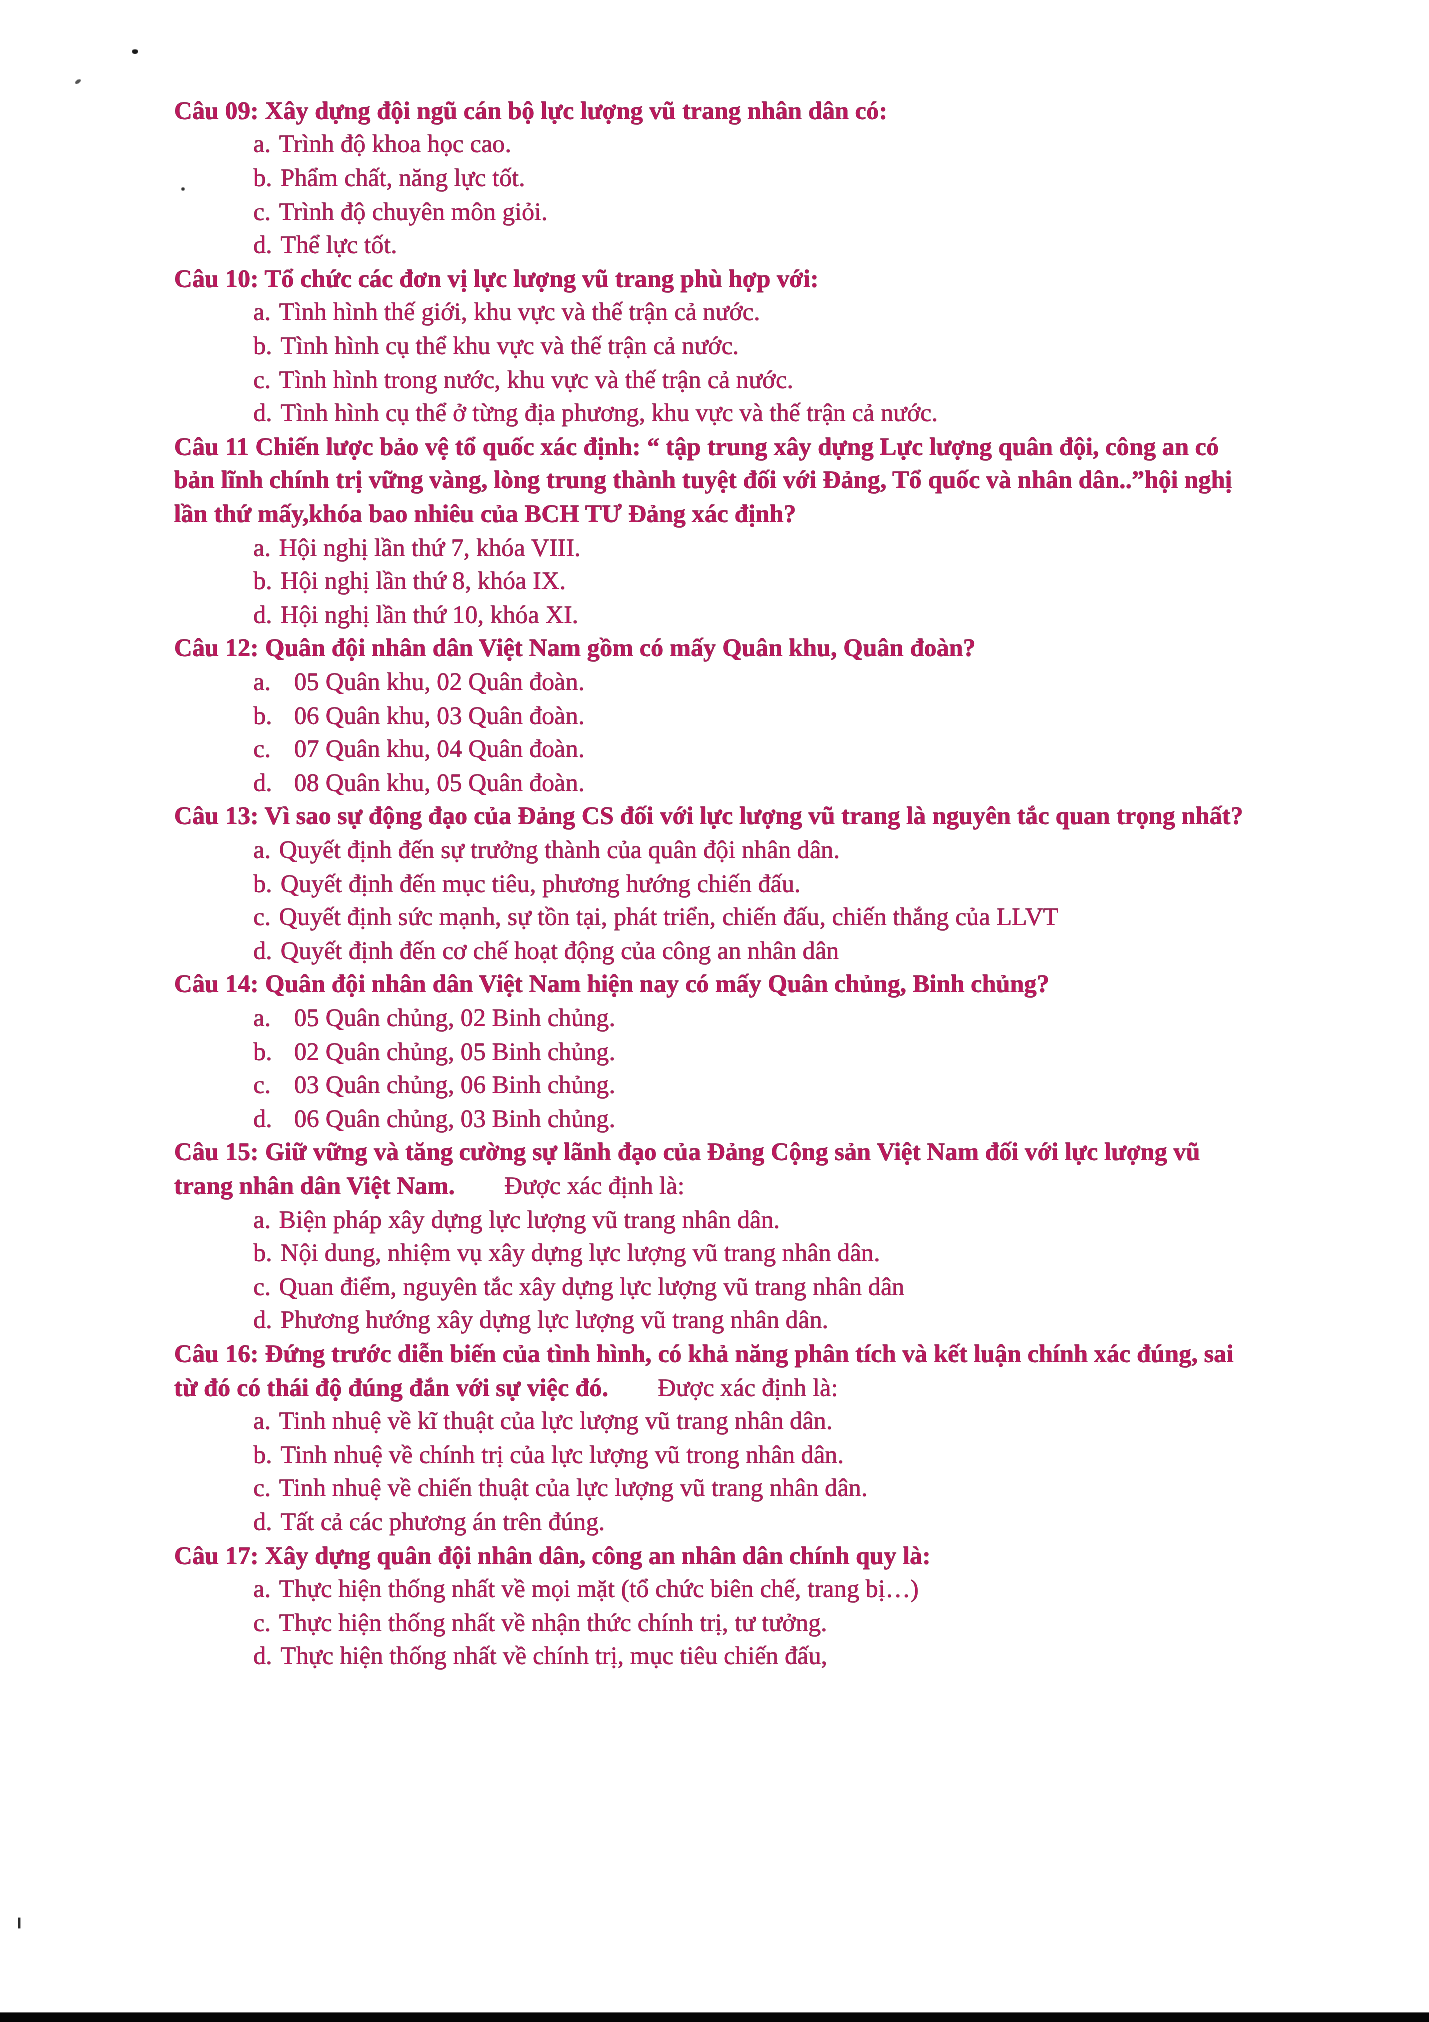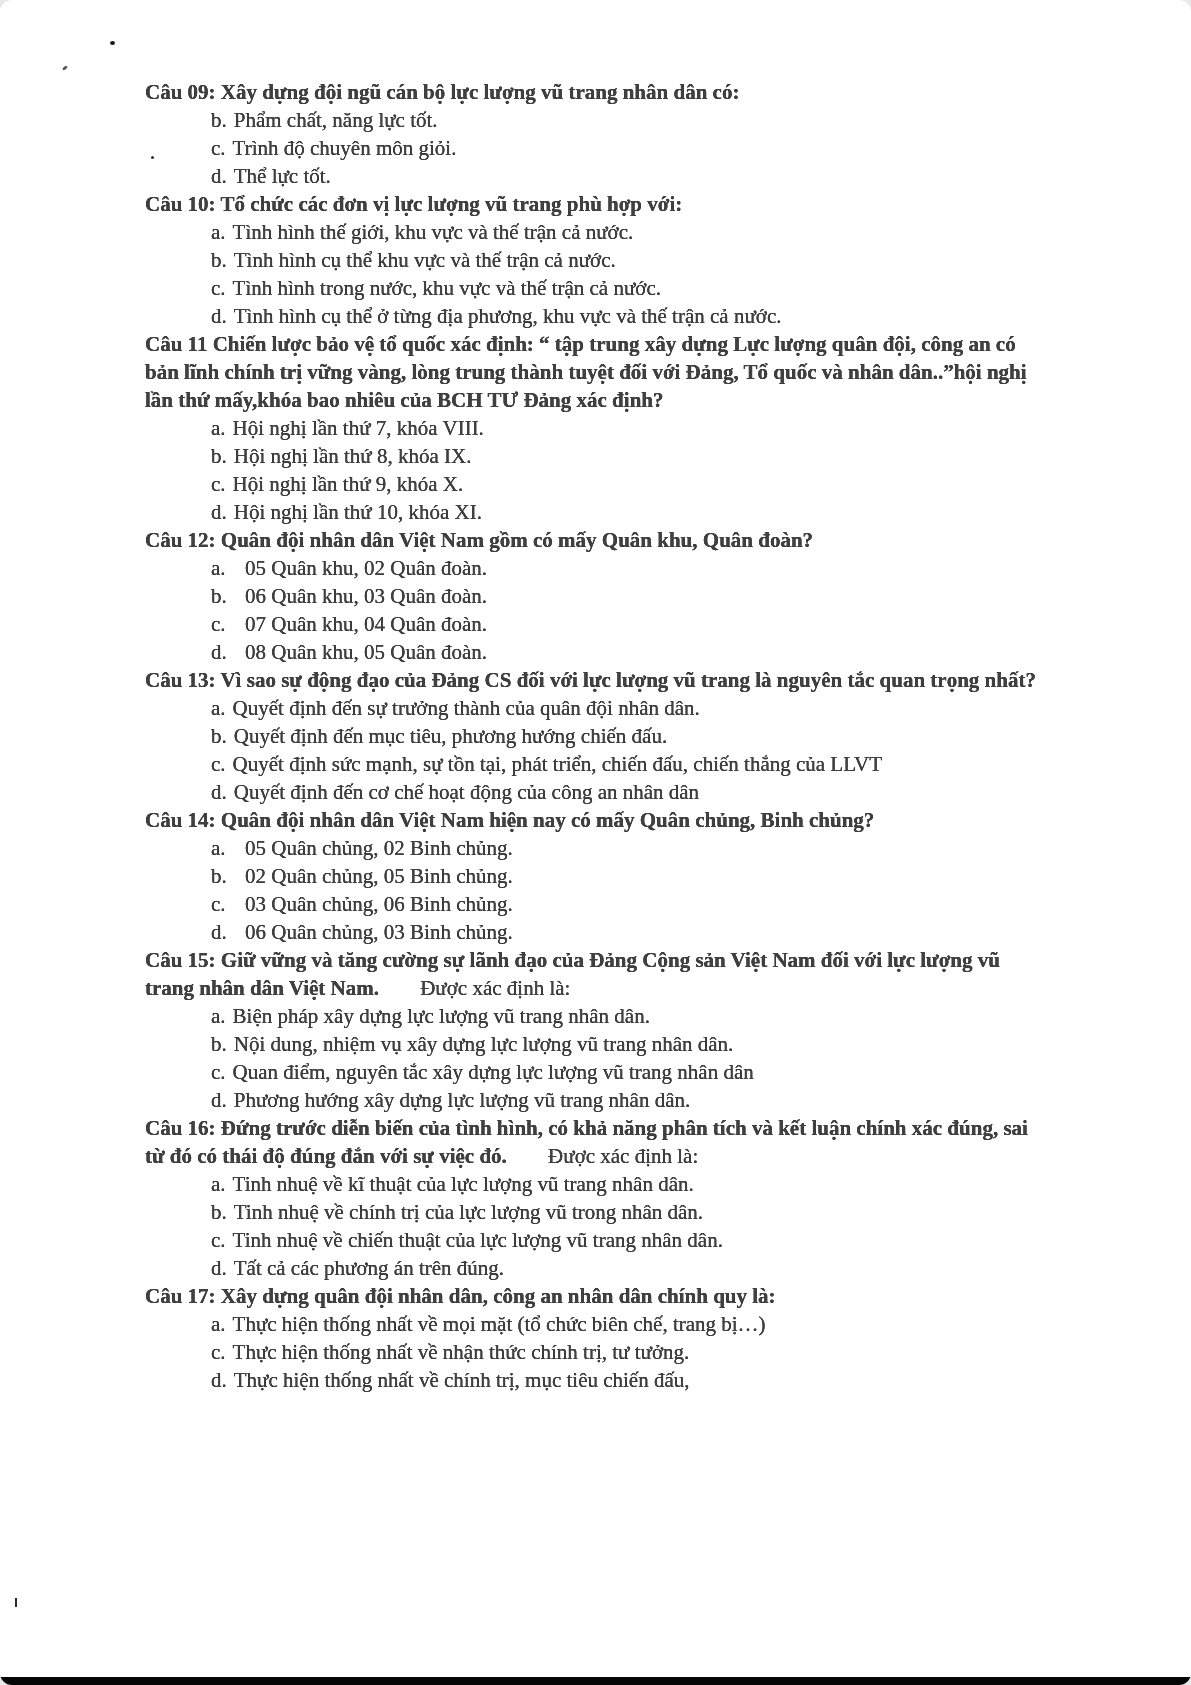--- a/index.html
+++ b/index.html
@@ -8,22 +8,21 @@
     background: #e8e8e8;
   }
   .page {
     position: relative;
     width: 1191px;
     height: 1685px;
     margin: 0 auto;
     background: #ffffff;
     overflow: hidden;
     font-family: "Liberation Serif", "DejaVu Serif", serif;
-    color: #404040;
-    border-radius: 12px;
+    color: #be185d;
   }
   .content {
     position: absolute;
     left: 145px;
     top: 78px;
     width: 906px;
     font-size: 21px;
     line-height: 28px;
     
     text-shadow: 0 0 0.4px #000;
@@ -70,20 +69,21 @@
 <div class="page">
   <div class="artifact dot-1"></div>
   <div class="artifact dot-2"></div>
   <div class="artifact dot-3"></div>
   <div class="artifact tick-bottom"></div>
   <div class="scan-bar"></div>
   <main class="content" id="questions-root">
   <section class="question">
     <h2 class="q-heading"><b class="q-bold">Câu 09: Xây dựng đội ngũ cán bộ lực lượng vũ trang nhân dân có:</b><span class="q-tail"></span></h2>
     <ol class="options">
+  <li class="option"><span class="opt-letter">a.</span><span class="opt-text">Trình độ khoa học cao.</span></li>
 
   <li class="option"><span class="opt-letter">b.</span><span class="opt-text">Phẩm chất, năng lực tốt.</span></li>
 
   <li class="option"><span class="opt-letter">c.</span><span class="opt-text">Trình độ chuyên môn giỏi.</span></li>
 
   <li class="option"><span class="opt-letter">d.</span><span class="opt-text">Thể lực tốt.</span></li>
 </ol>
   </section>
 
   <section class="question">
@@ -99,21 +99,20 @@
 </ol>
   </section>
 
   <section class="question">
     <h2 class="q-heading"><b class="q-bold">Câu 11  Chiến lược bảo vệ tổ quốc xác định: “ tập trung xây dựng Lực lượng quân đội, công an có bản lĩnh chính trị vững vàng, lòng trung thành tuyệt đối với Đảng, Tổ quốc và nhân dân..”hội nghị lần thứ mấy,khóa bao nhiêu của BCH TƯ Đảng xác định?</b><span class="q-tail"></span></h2>
     <ol class="options">
   <li class="option"><span class="opt-letter">a.</span><span class="opt-text">Hội nghị lần thứ 7, khóa VIII.</span></li>
 
   <li class="option"><span class="opt-letter">b.</span><span class="opt-text">Hội nghị lần thứ 8, khóa IX.</span></li>
 
-  <li class="option"><span class="opt-letter">c.</span><span class="opt-text">Hội nghị lần thứ 9, khóa X.</span></li>
 
   <li class="option"><span class="opt-letter">d.</span><span class="opt-text">Hội nghị lần thứ 10, khóa XI.</span></li>
 </ol>
   </section>
 
   <section class="question wide-gap">
     <h2 class="q-heading"><b class="q-bold">Câu 12: Quân đội nhân dân Việt Nam gồm có mấy Quân khu, Quân đoàn?</b><span class="q-tail"></span></h2>
     <ol class="options">
   <li class="option"><span class="opt-letter">a.</span><span class="opt-text">05 Quân khu, 02 Quân đoàn.</span></li>
 

